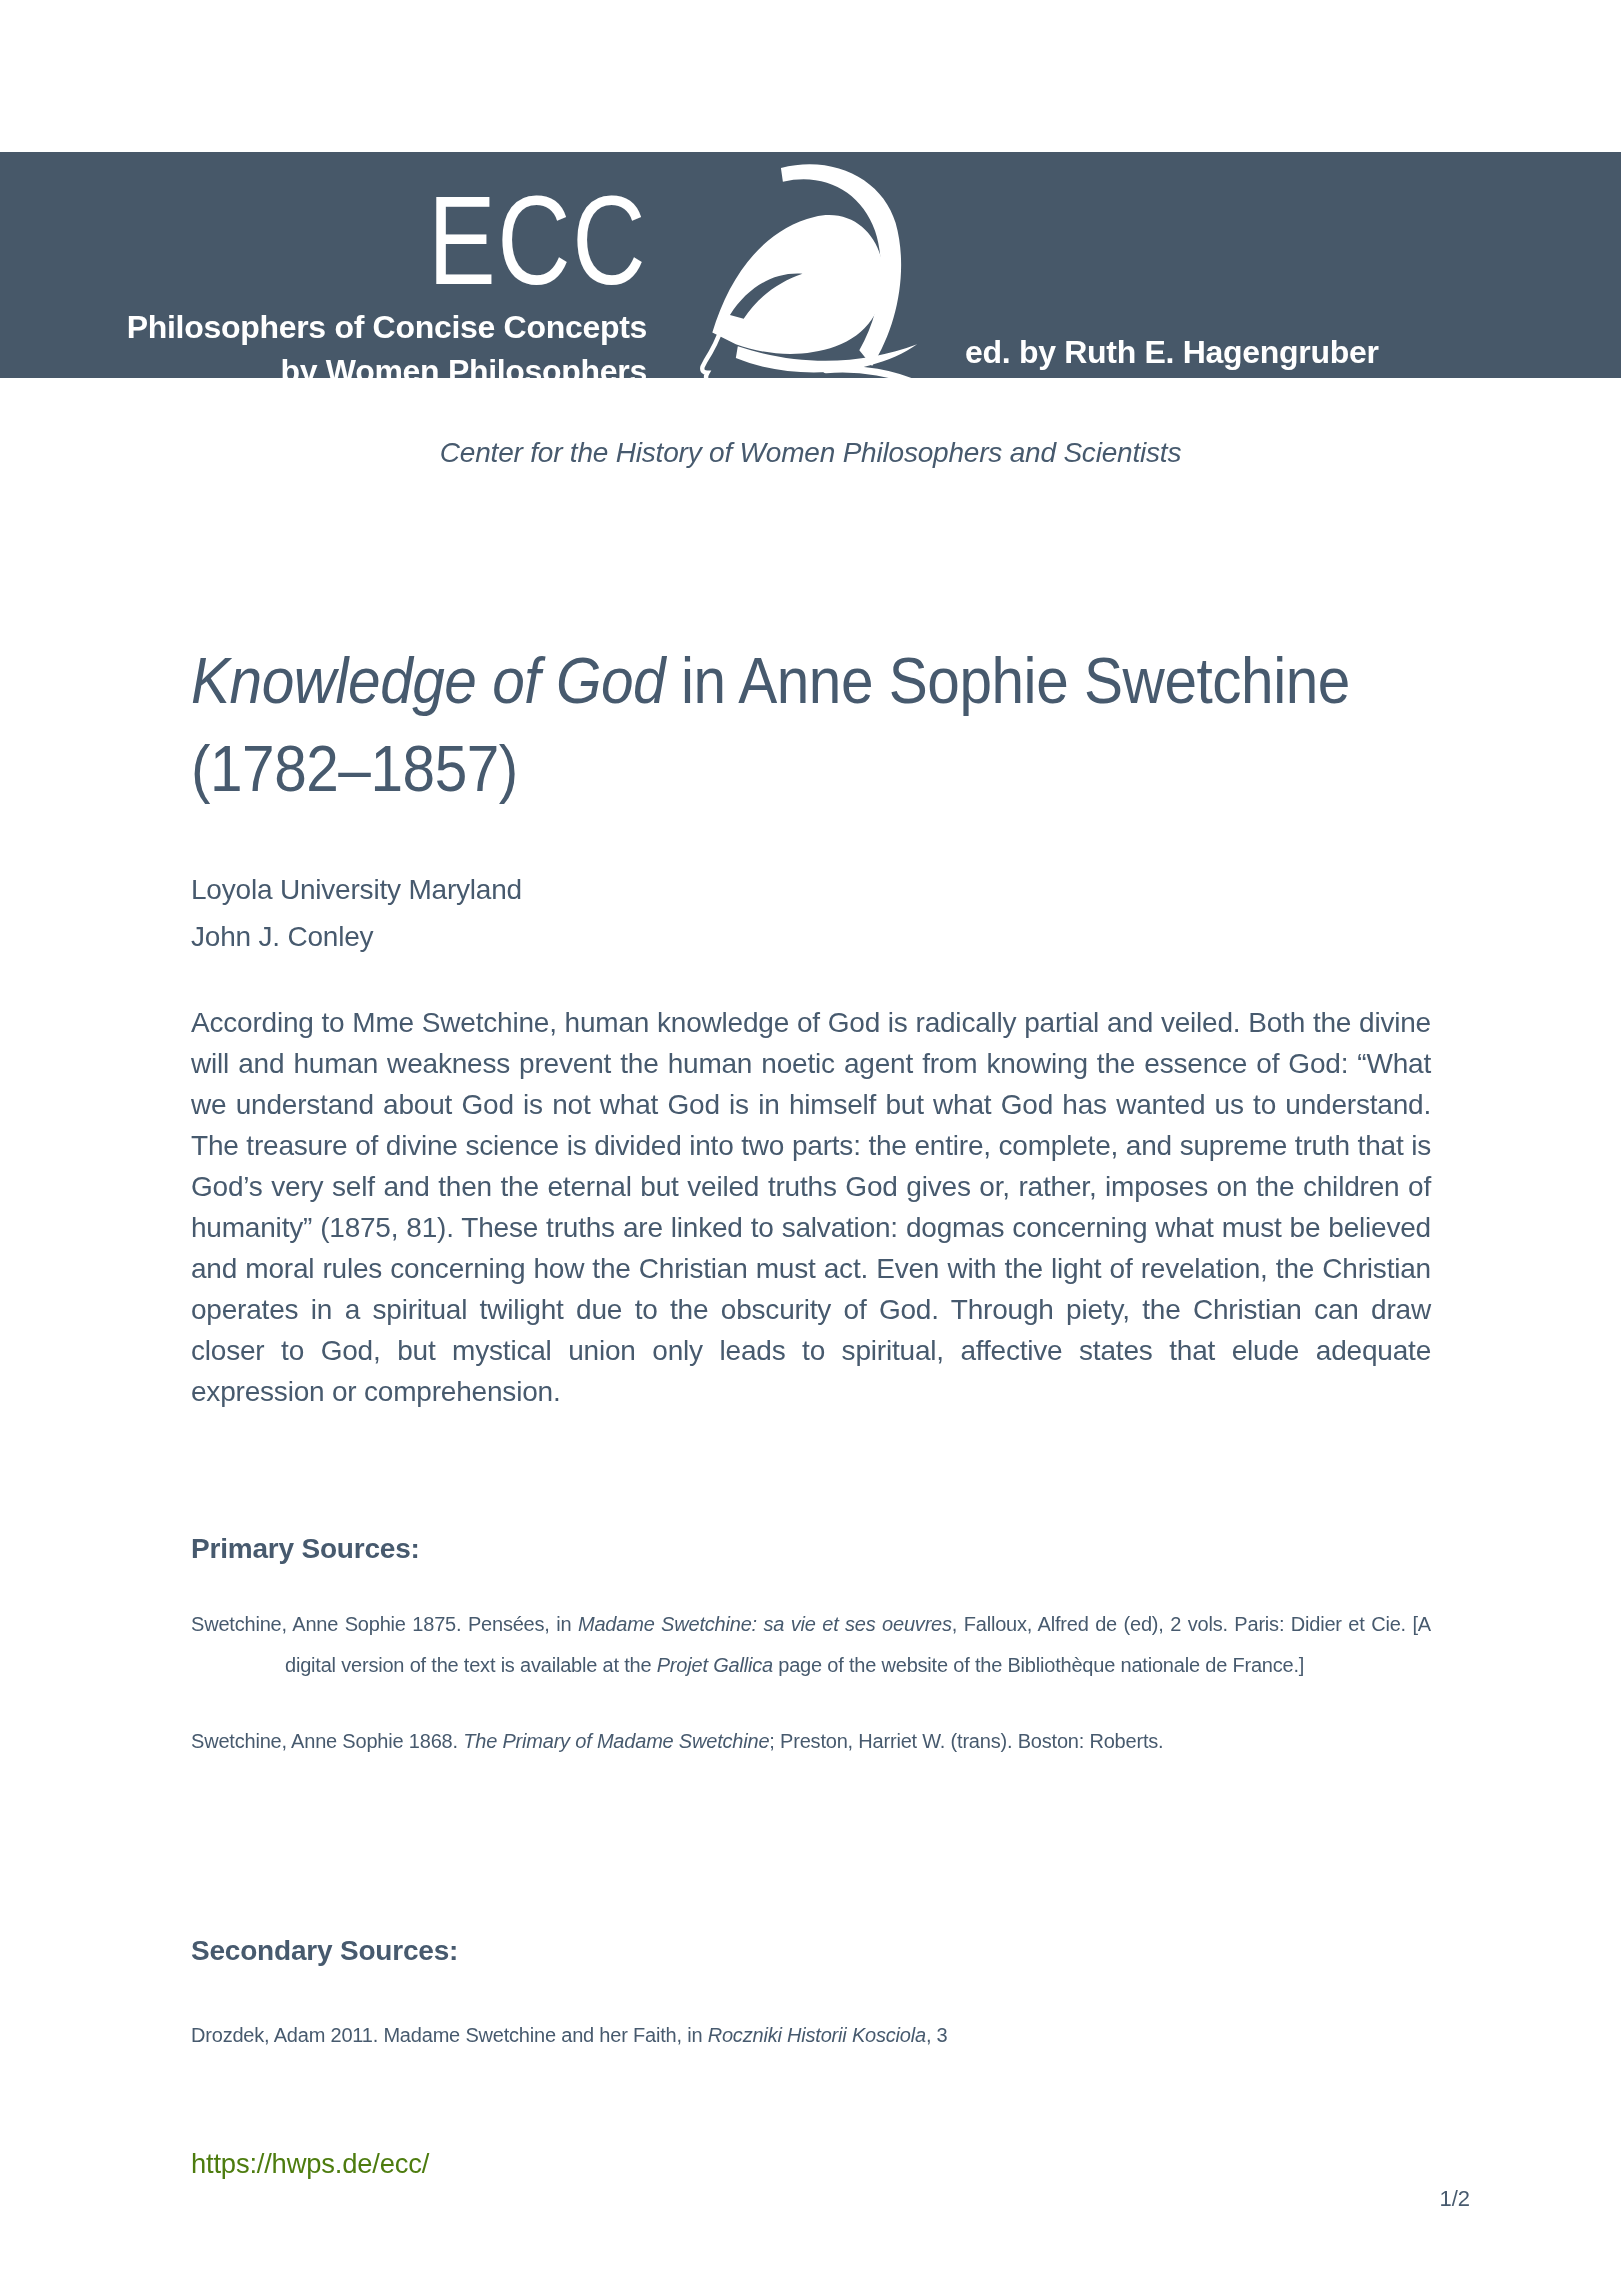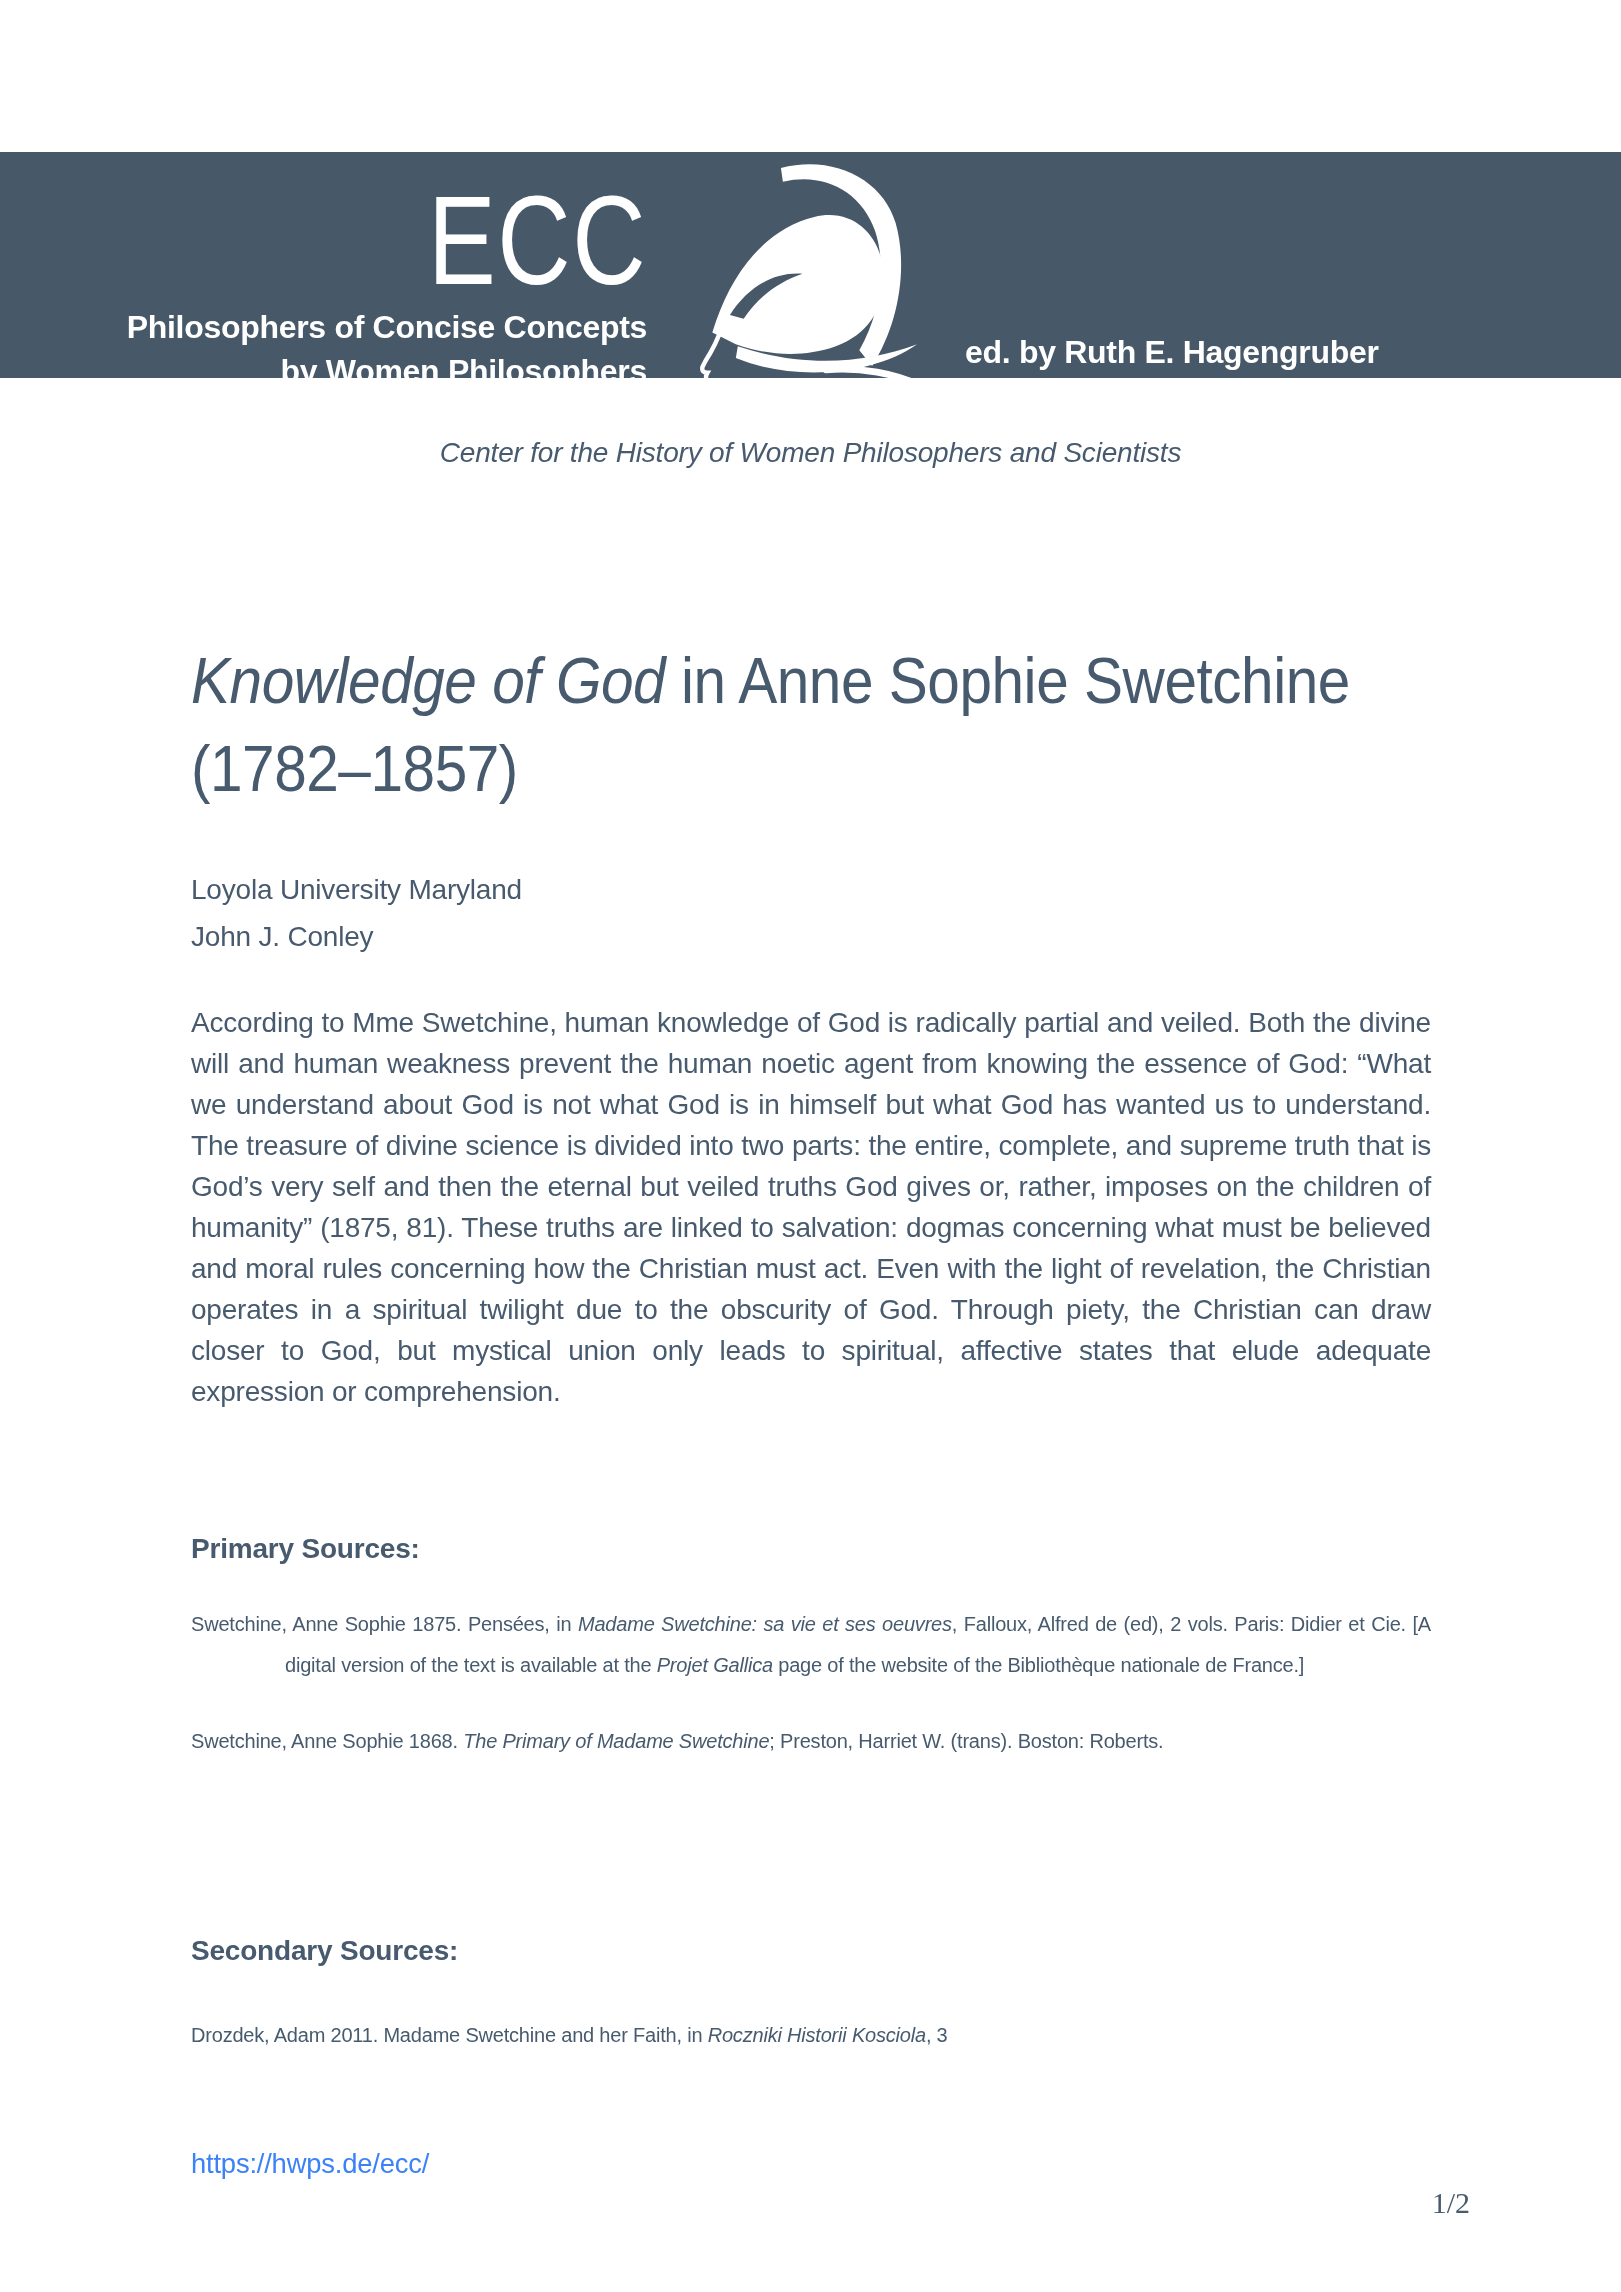--- a/index.html
+++ b/index.html
@@ -96,26 +96,25 @@
     text-align:justify;
     padding-left:94px; text-indent:-94px;
     margin-bottom:35px;
   }
   .src-list.secondary .citation { text-align:left; }
 
   
   .footer-url {
     position:absolute; left:191px; top:2148px;
     font-size:27.4px; letter-spacing:-0.2px;
-    color:#3b82f6; text-decoration:none;
+    color:#4d7c0f; text-decoration:none;
   }
   .page-number {
     position:absolute; right:151px; top:2186px;
-    font-size:30px;
-    font-family:Liberation Serif, serif;
+    font-size:22px;
   }
 </style>
 </head>
 <body>
 
 <div class="page">
 
   <header class="band">
     <div class="band-left">
       <div class="ecc-text">ECC</div>

